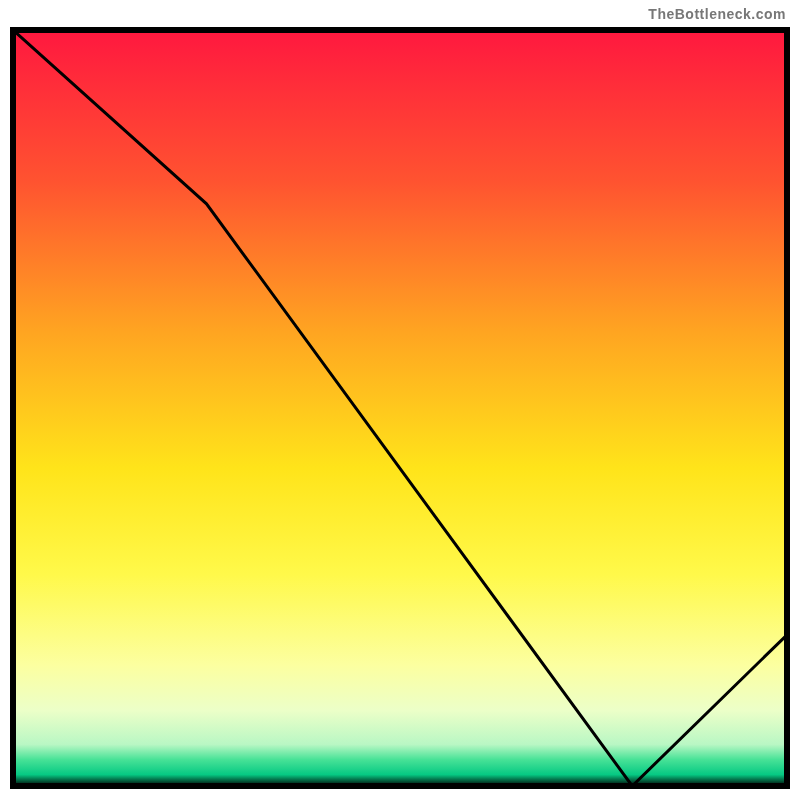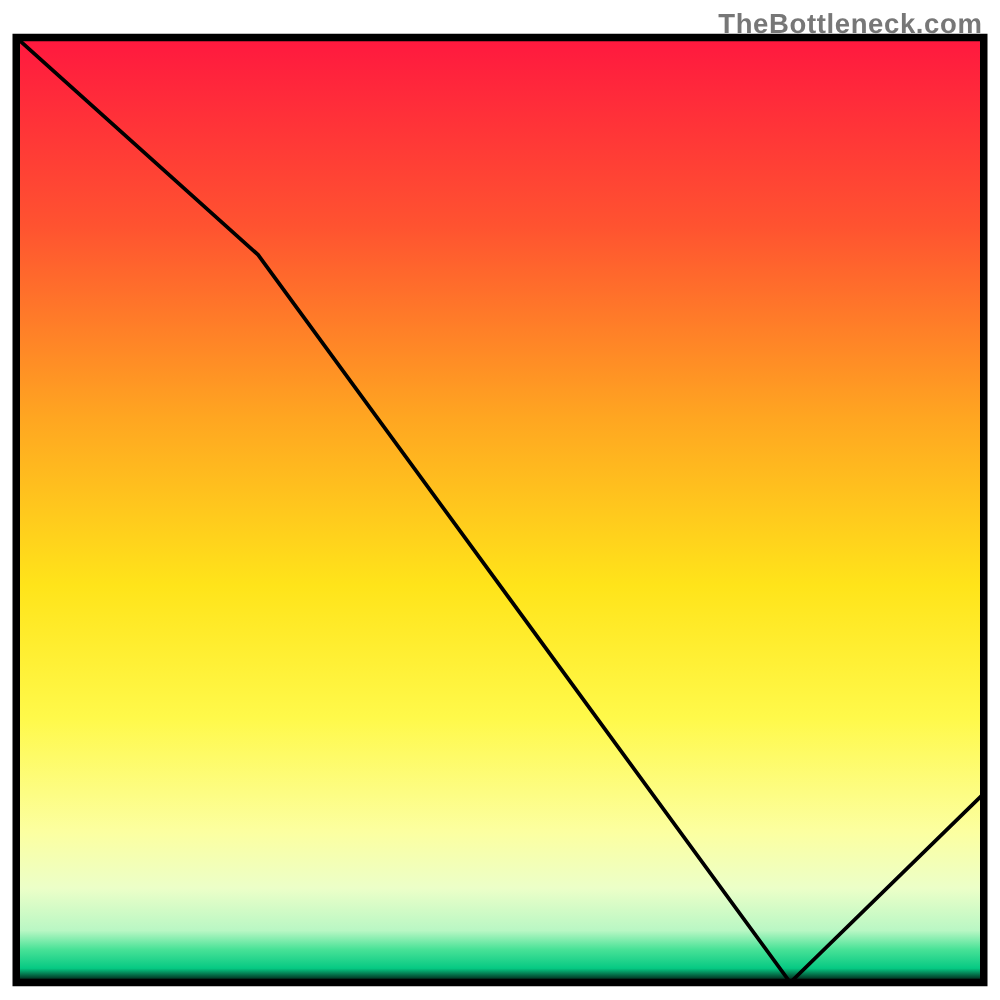--- a/index.html
+++ b/index.html
@@ -16,21 +16,21 @@
     width: 800px;
     height: 800px;
   }
   svg {
     display: block;
   }
   .watermark {
     position: absolute;
     top: 6px;
     right: 14px;
-    font-size: 22px;
+    font-size: 14px;
     font-weight: bold;
     color: #777;
     letter-spacing: 0.5px;
     user-select: none;
   }
   .x-annotation {
     position: absolute;
     font-size: 12px;
     font-weight: bold;
     color: #d34a2a;

